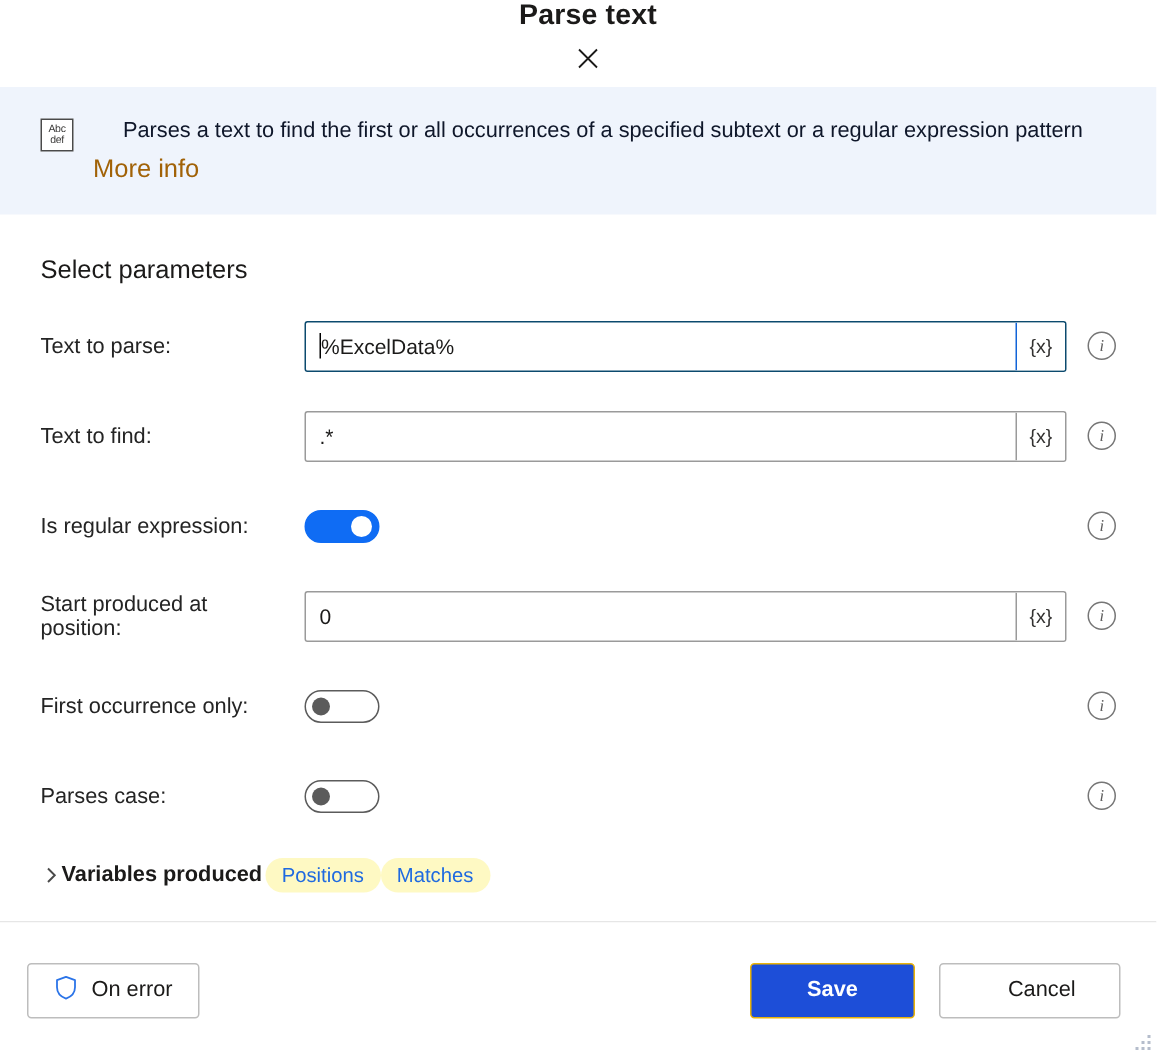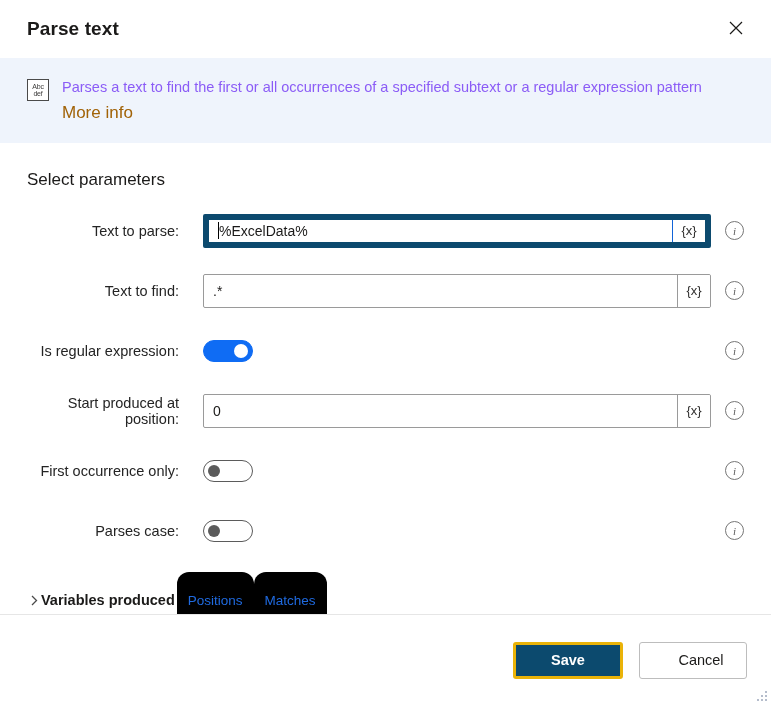--- a/index.html
+++ b/index.html
@@ -17,20 +17,21 @@
   }
 
   
   .titlebar {
     height: 58px;
     display: flex;
     align-items: center;
     padding: 0 14px 0 27px;
     box-sizing: border-box;
     background: #ffffff;
+    flex-direction: column;
   }
   .dialog-title {
     font-size: 19px;
     font-weight: 600;
     color: #1b1a19;
     letter-spacing: .1px;
     flex: 1;
   }
   .close-btn {
     width: 42px;
@@ -69,22 +70,23 @@
   }
   .banner-icon span {
     font-size: 7px;
     font-family: "Liberation Sans", sans-serif;
     color: #3b3a39;
     letter-spacing: -0.2px;
     display: block;
   }
   .banner-text {
     font-size: 14.5px;
-    color: #8b5cf6;
+    color: #0f172a;
     line-height: 1.5;
+    margin-left: 20px;
   }
   .more-info {
     display: inline-block;
     margin-top: 4px;
     font-size: 17px;
     color: #a16207;
     cursor: pointer;
   }
 
   
@@ -107,42 +109,41 @@
     min-height: 38px;
     margin-bottom: 22px;
   }
   .row-label {
     width: 176px;
     flex: 0 0 176px;
     font-size: 14.5px;
     color: #242424;
     padding-right: 24px;
     box-sizing: border-box;
-    text-align: right;
   }
   .row-control {
     flex: 1 1 auto;
     display: flex;
     align-items: center;
   }
 
   
   .textbox {
     display: flex;
     align-items: stretch;
     width: 508px;
     height: 34px;
     border: 1px solid #9a9a9a;
     border-radius: 2px;
     background: #ffffff;
     box-sizing: border-box;
     overflow: hidden;
   }
   .textbox.focused {
-    border: 6px solid #0c4a6e;
+    border: 1px solid #0c4a6e;
   }
   .textbox .value {
     flex: 1 1 auto;
     display: flex;
     align-items: center;
     font-size: 14px;
     color: #1b1a19;
     padding: 0 8px 0 9px;
     white-space: nowrap;
     overflow: hidden;
@@ -241,25 +242,25 @@
     justify-content: center;
   }
   .variables-label {
     font-size: 14.5px;
     font-weight: 600;
     color: #1b1a19;
     cursor: pointer;
     margin-right: 2px;
   }
   .pill {
-    background: #000000;
+    background: #fef9c3;
     color: #1f6ae0;
     font-size: 13.5px;
     border-radius: 12px;
-    padding: 21px 11px;
+    padding: 4px 11px;
     cursor: pointer;
     white-space: nowrap;
   }
 
   
   .footer-divider {
     position: absolute;
     left: 0;
     right: 0;
     top: 614px;
@@ -291,32 +292,32 @@
   }
   .btn-onerror {
     border: 1px solid #bdbdbd;
     background: #ffffff;
     color: #1b1a19;
     padding: 0 17px;
     gap: 9px;
   }
   .footer-spacer { flex: 1 1 auto; }
   .btn-save {
-    background: #0c4a6e;
-    border: 3px solid #eab308;
+    background: #1d4ed8;
+    border: 1px solid #eab308;
     color: #ffffff;
     font-weight: 600;
     width: 110px;
     margin-right: 16px;
   }
   .btn-cancel {
     background: #ffffff;
     border: 1px solid #bdbdbd;
     color: #1b1a19;
-    width: 108px;
+    width: 121px;
     padding-left: 16px;
   }
 
   
   .resize-grip {
     position: absolute;
     right: 3px;
     bottom: 3px;
     width: 13px;
     height: 13px;
@@ -428,20 +429,28 @@
       </svg>
     </span>
     <span class="variables-label">Variables produced</span>
     <span class="pill">Positions</span>
     <span class="pill">Matches</span>
   </div>
 </div>
 
 <div class="footer-divider"></div>
 <div class="footer">
+  <div class="btn btn-onerror">
+    <span>
+      <svg width="16" height="17" viewBox="0 0 16 17" aria-hidden="true">
+        <path d="M8 1.2 L14 3.4 V8.2 C14 12 11.2 14.6 8 15.8 C4.8 14.6 2 12 2 8.2 V3.4 Z" stroke="#2b74e8" stroke-width="1.2" fill="none" stroke-linejoin="round"></path>
+      </svg>
+    </span>
+    <span>On error</span>
+  </div>
   <div class="footer-spacer"></div>
   <div class="btn btn-save">Save</div>
   <div class="btn btn-cancel">Cancel</div>
 </div>
 
 <div class="resize-grip">
   <svg width="13" height="13" viewBox="0 0 13 13" aria-hidden="true">
     <g fill="#b5bdcc">
       <rect x="10" y="1" width="2" height="2"></rect>
       <rect x="10" y="5" width="2" height="2"></rect>

